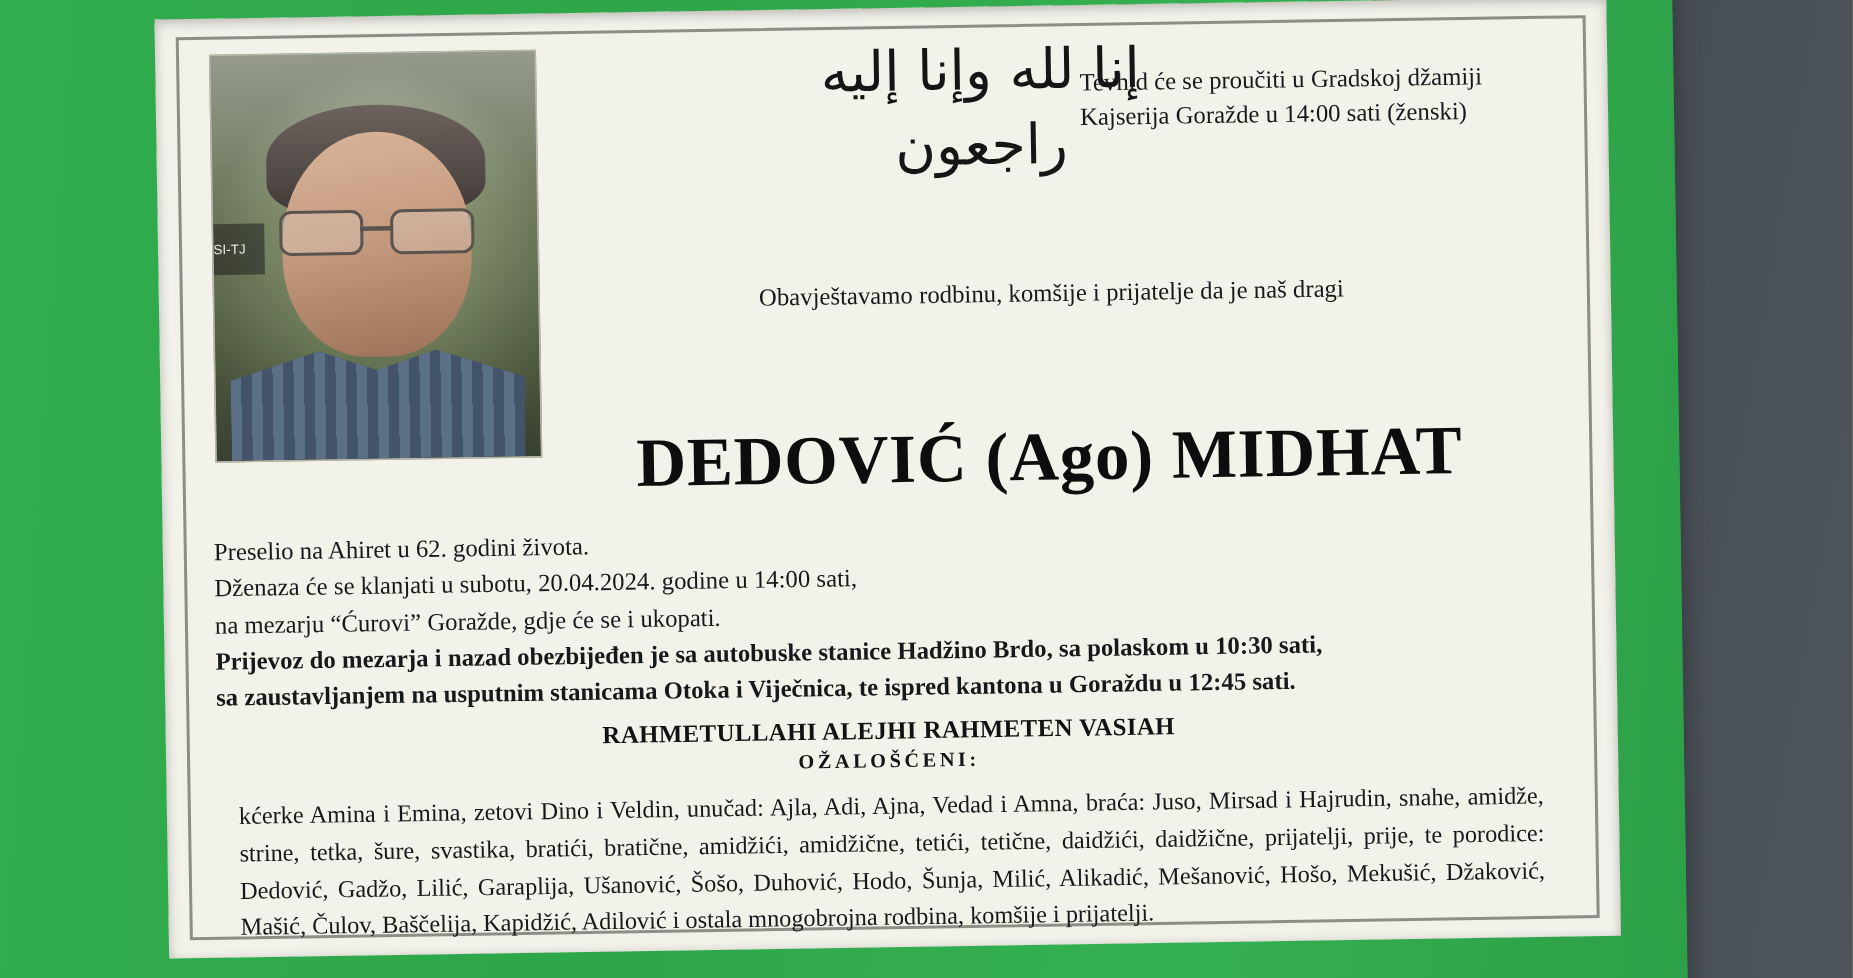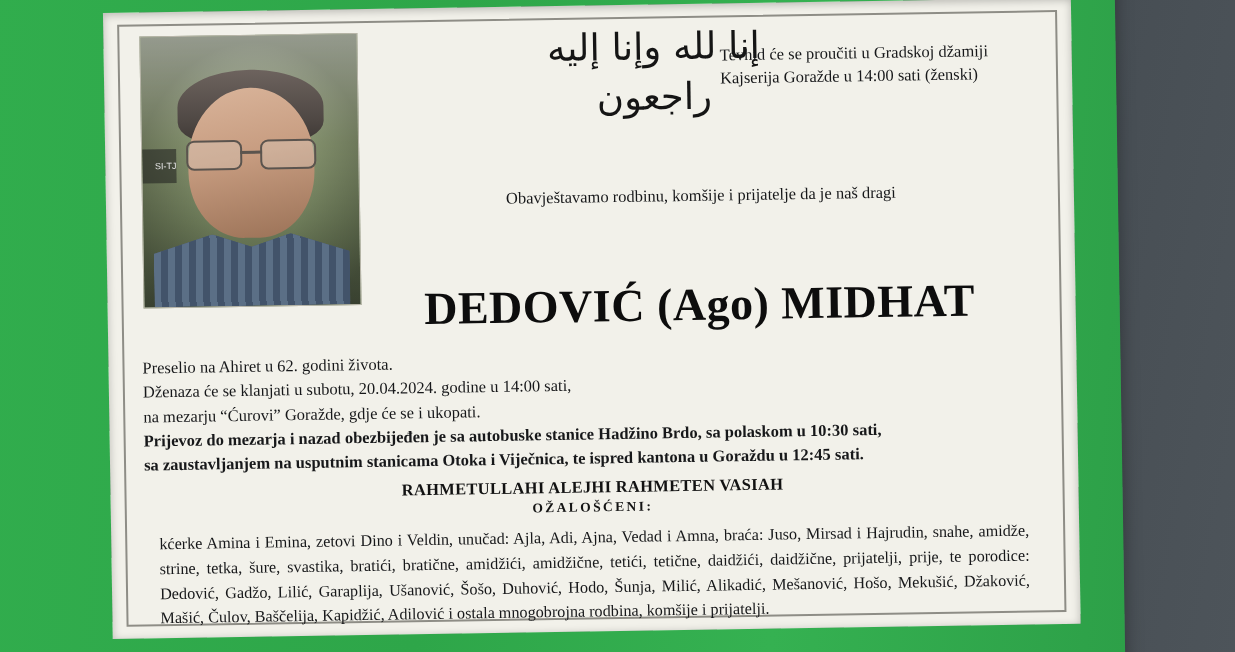--- a/index.html
+++ b/index.html
@@ -141,21 +141,21 @@
   .photo-band {
     position: absolute;
     left: 0;
     top: 112px;
     width: 34px;
     height: 34px;
     background: rgba(30,30,30,0.55);
     color: #e8e8e8;
     font-size: 9px;
     line-height: 34px;
-    text-align: right;
+    text-align: left;
     font-family: "Liberation Sans", sans-serif;
   }
 
   .arabic {
     position: absolute;
     left: 392px;
     top: -4px;
     width: 260px;
     text-align: center;
     font-size: 37px;

